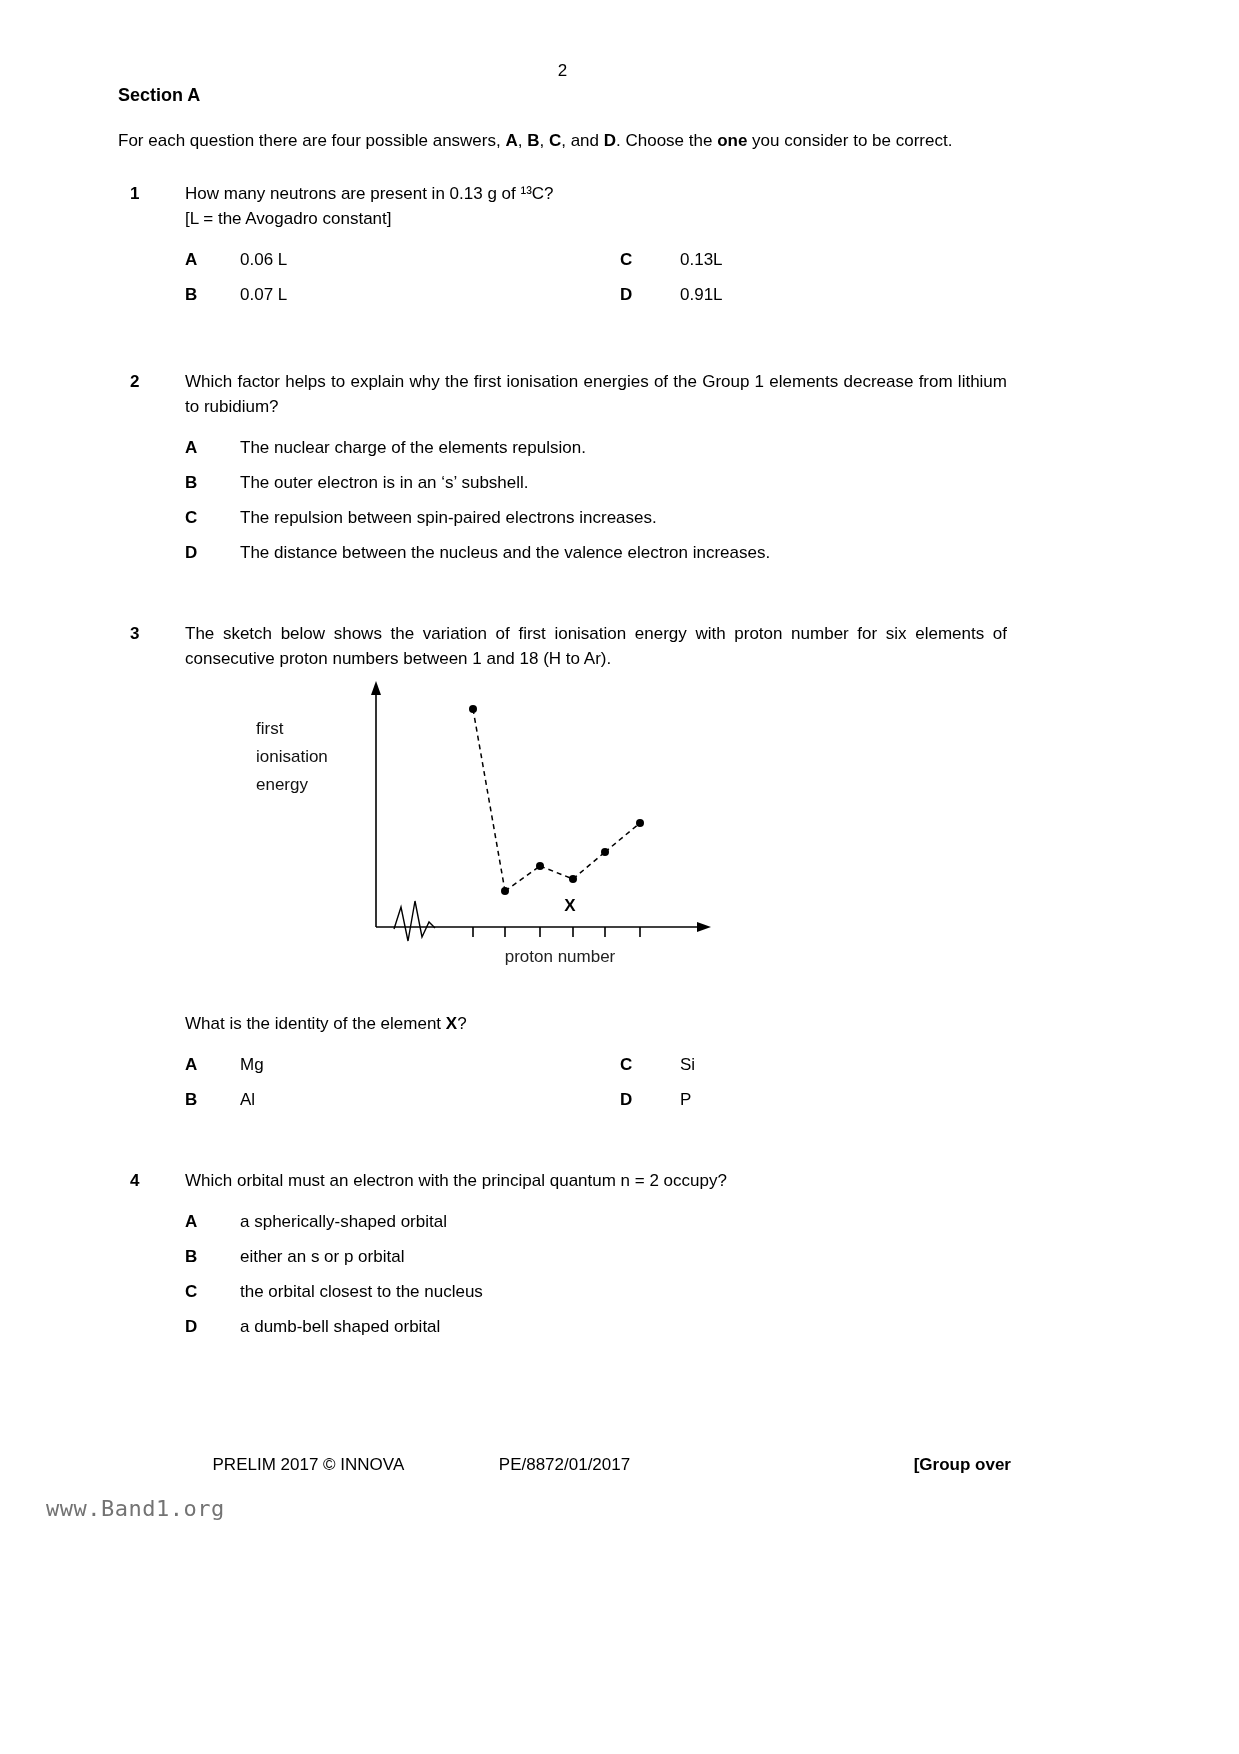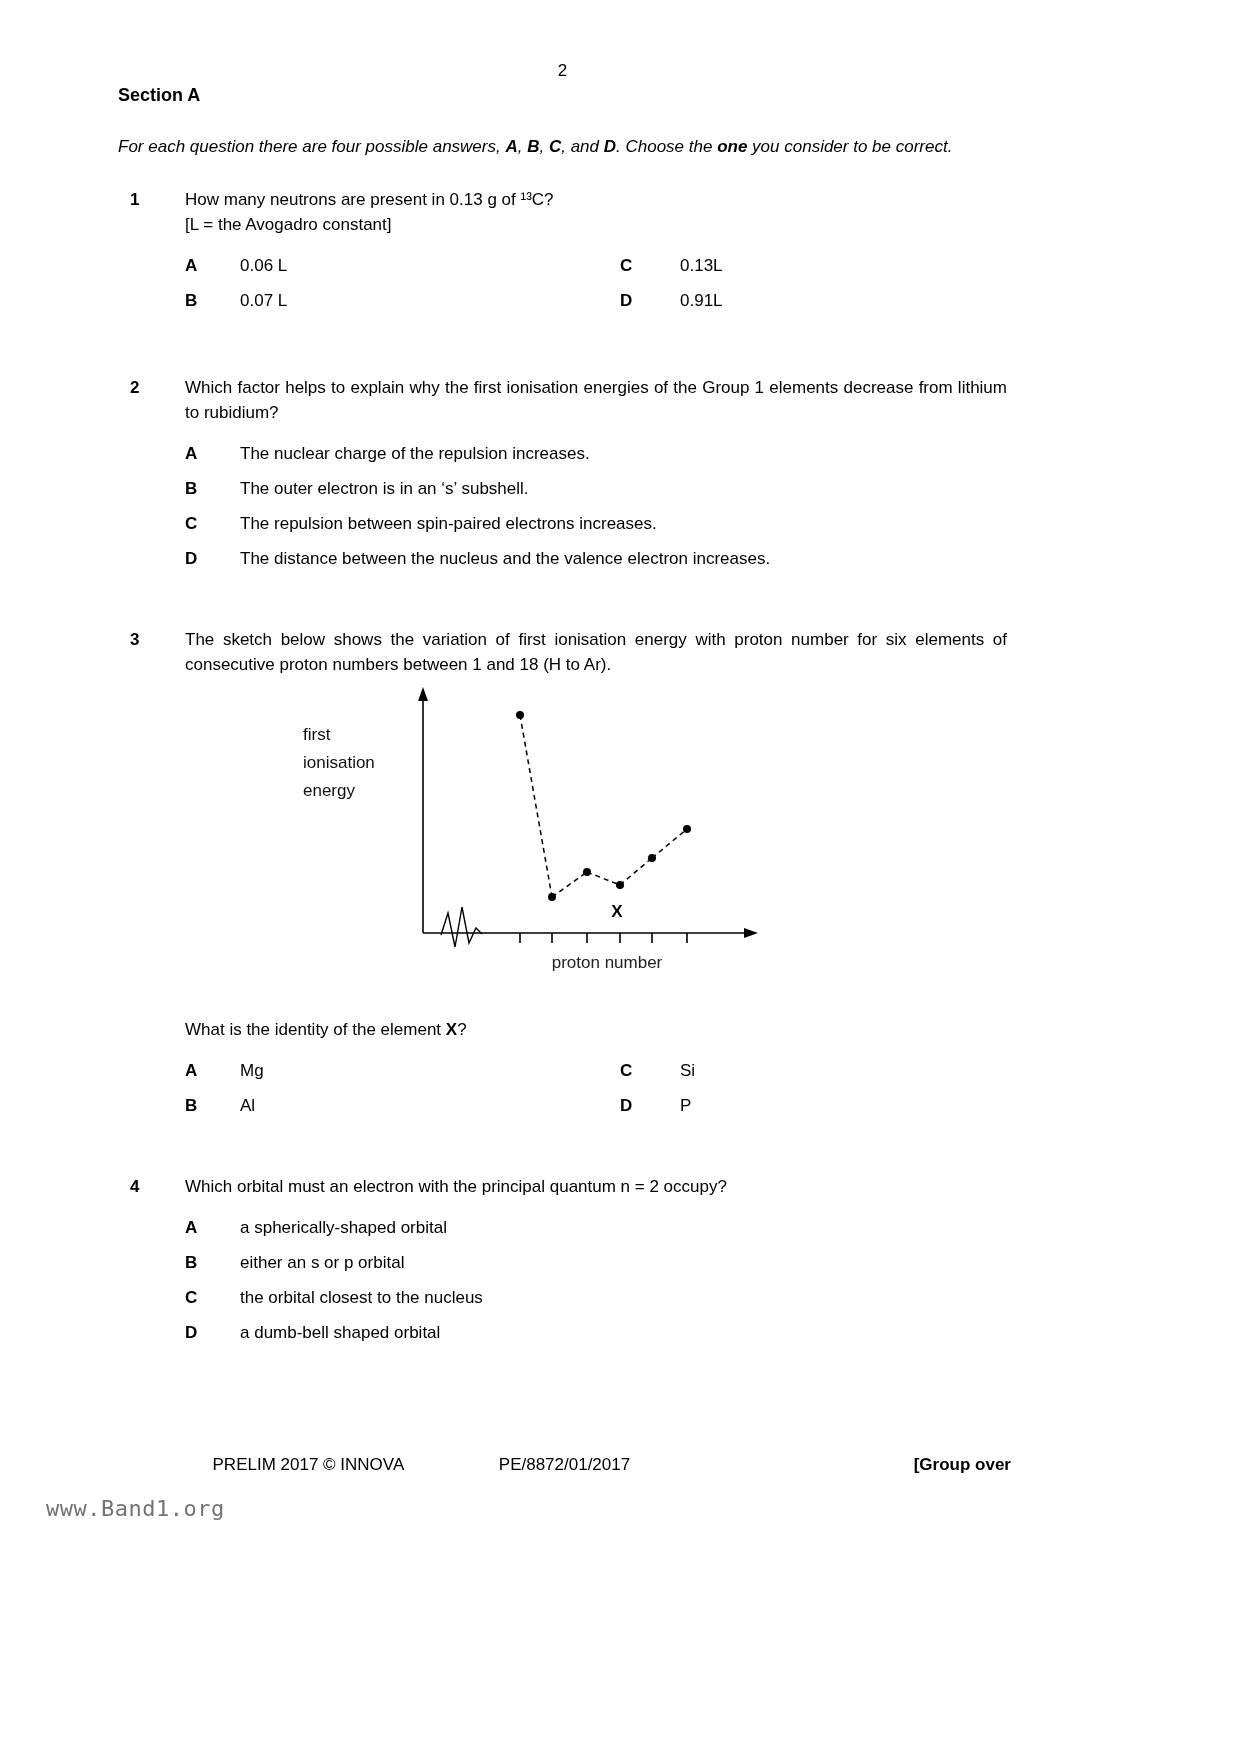--- a/index.html
+++ b/index.html
@@ -7,42 +7,42 @@
   body {
     width:1239px; height:1754px; position:relative; overflow:hidden;
     font-family:"Liberation Sans", sans-serif;
     font-size:17px; line-height:25px; color:#000;
   }
   .page { position:absolute; inset:0; }
   .content { padding:58px 232px 0 118px; }
 
   .page-number { text-align:center; }
   .section-title { text-align:left; font-weight:bold; font-size:18px; }
-  .intro { margin-top:26px;font-style:italic; }
+  .intro { margin-top:20px; }
 
   .question { display:flex; }
   .q1 { margin-top:28px; }
   .q2 { margin-top:62px; }
   .q3 { margin-top:56px; }
   .q4 { margin-top:56px; }
   .qnum { font-weight:bold; width:67px; flex:none; padding-left:12px; }
   .qbody { flex:1; min-width:0; }
   .justify { text-align:justify; }
 
   .opt-grid {
     display:grid;
     grid-template-columns:55px 380px 60px 1fr;
     row-gap:10px;
     margin-top:16px;
   }
   .opt-list { margin-top:16px; display:flex; flex-direction:column; gap:10px; }
   .opt-row { display:flex; }
   .ol { font-weight:bold; width:55px; flex:none; }
 
-  .sketch-wrap { margin-top:8px; margin-left:110px; }
+  .sketch-wrap { margin-top:8px; margin-left:63px; }
   svg { font-family:"Liberation Sans", sans-serif; display:block; }
   .axis { stroke:#000; stroke-width:1.6; fill:none; }
   .zig  { stroke:#000; stroke-width:1.4; fill:none; }
   .dash { stroke:#000; stroke-width:1.5; stroke-dasharray:5 4; }
   .arrow { fill:#000; stroke:none; }
   .ylab { font-size:17px; fill:#111; }
   .xlab { font-size:17px; fill:#222; }
   .xmark { font-size:17px; font-weight:bold; fill:#000; }
   .pt { fill:#000; stroke:none; }
 
@@ -90,21 +90,21 @@
       </div>
     </div>
 
     <div class="question q2">
       <div class="qnum">2</div>
       <div class="qbody">
         <p class="justify">Which factor helps to explain why the first ionisation energies of the Group 1 elements decrease from lithium to rubidium?</p>
         <div class="opt-list">
           <div class="opt-row">
             <span class="ol">A</span>
-            <span>The nuclear charge of the repulsion increases.</span>
+            <span>The nuclear charge of the elements repulsion.</span>
           </div>
           <div class="opt-row">
             <span class="ol">B</span>
             <span>The outer electron is in an ‘s’ subshell.</span>
           </div>
           <div class="opt-row">
             <span class="ol">C</span>
             <span>The repulsion between spin-paired electrons increases.</span>
           </div>
           <div class="opt-row">

